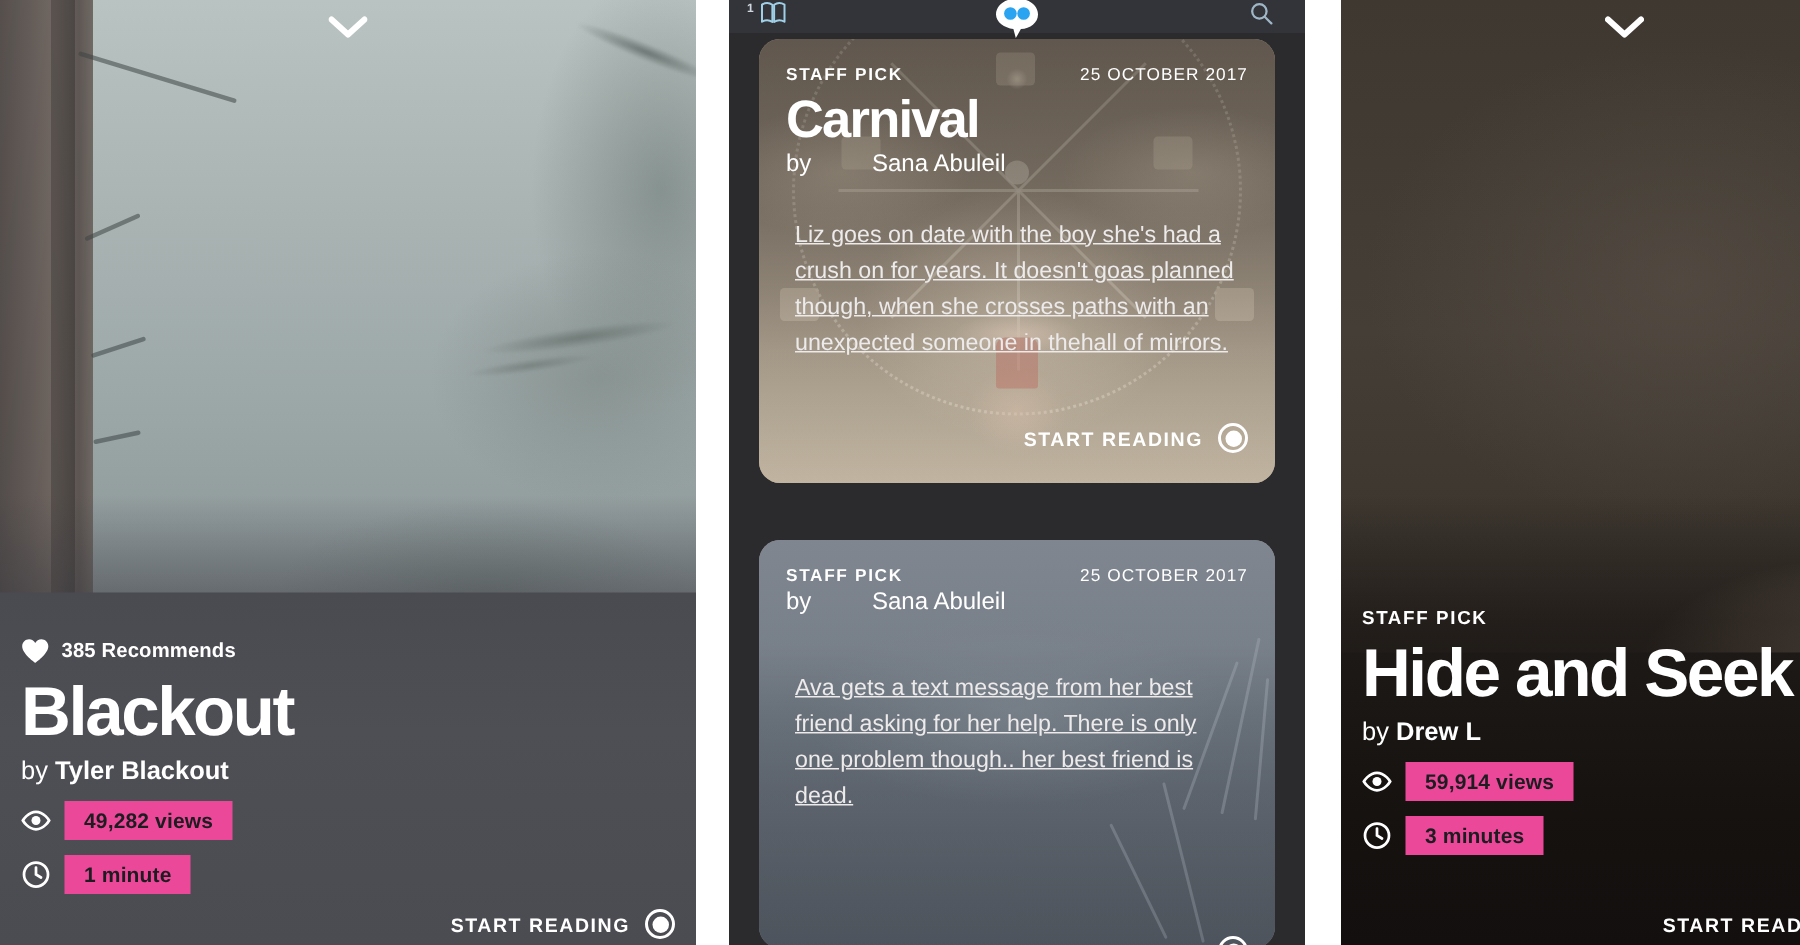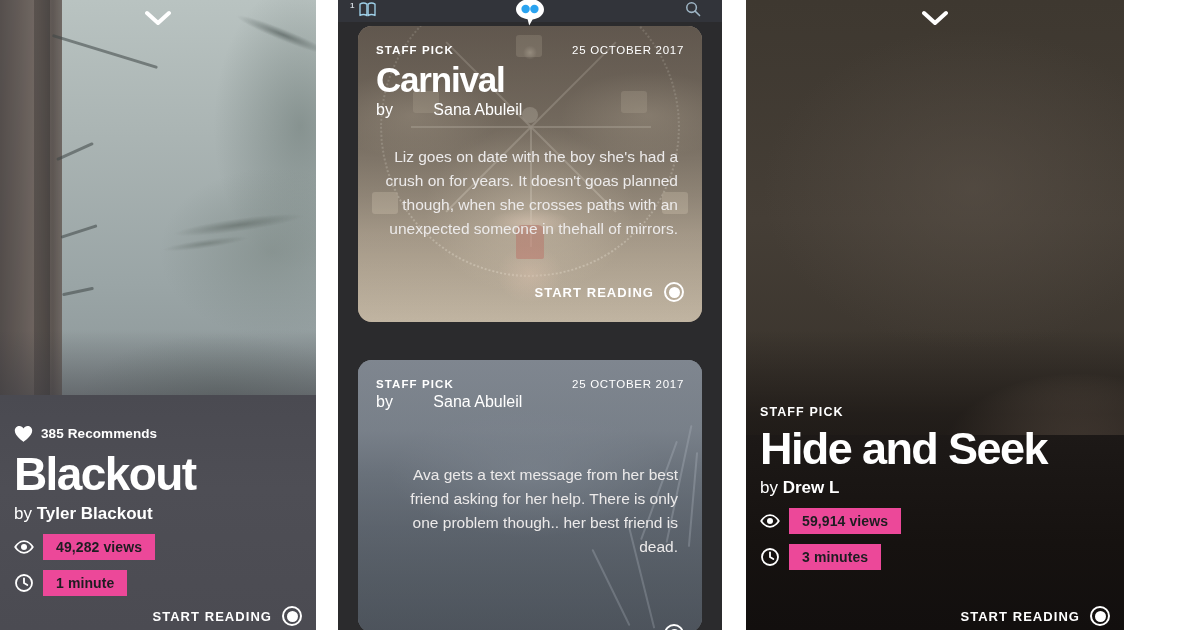--- a/index.html
+++ b/index.html
@@ -9,21 +9,21 @@
     font-family: "Liberation Sans", sans-serif;
     overflow: hidden;
   }
   .stage { position: relative; width: 1200px; height: 630px; background:#fff; display:flex; }
 
   
   .panel { position: relative; height: 630px; overflow: hidden; flex: 0 0 auto; }
   .gap { flex: 0 0 auto; height: 630px; background: #ffffff; }
 
   
-  #panel-left { width: 316px; background: #8e9a9c; }
+  #panel-left { width: 464px; background: #8e9a9c; }
   .photo-fog {
     position: absolute; inset: 0;
     background:
       radial-gradient(ellipse 160px 120px at 86% 40%, rgba(120,132,128,.55), rgba(120,132,128,0) 70%),
       radial-gradient(ellipse 200px 90px at 70% 63%, rgba(105,118,114,.5), rgba(105,118,114,0) 70%),
       radial-gradient(ellipse 120px 200px at 95% 20%, rgba(90,104,100,.45), rgba(90,104,100,0) 72%),
       linear-gradient(180deg,#b9c3c1 0%, #aab4b3 22%, #9aa5a6 45%, #8b9597 64%, #7d878b 80%, #6f787d 100%);
   }
   .fog-branch {
     position:absolute; background: rgba(62,70,70,.55);
@@ -205,24 +205,24 @@
   .card-inner { position:absolute; inset:0; padding: 18px 18px 0 18px; }
   .card-head { display:flex; align-items:baseline; justify-content:space-between; }
   .card-kicker { color:#fff; font-size:11.5px; font-weight:700; letter-spacing:1.1px; }
   .card-date { color:#fff; font-size:11.5px; font-weight:400; letter-spacing:.7px; }
   .card-title { color:#fff; font-weight:700; letter-spacing:-1.2px; line-height:1.02; margin-top:6px; }
   .card-1 .card-title{ font-size:35px; }
   .card-2 .card-title{ font-size:31px; }
   .card-author { color:#fff; font-size:16px; font-weight:400; margin-top:3px; }
   .card-author b { font-weight:400;margin-left:36px; }
   .card-desc {
-    color:#eceaea; font-size:15.5px; line-height:1.55; text-align:right;
-    margin-top:26px; padding: 0 6px;
-  }
-  .card-2 .card-desc { margin-top:52px; }
+    color:#eceaea; font-size:15.5px; line-height:1.55; text-align:left;
+    margin-top:26px; padding: 0 6px; text-decoration: underline;
+  }
+  .card-2 .card-desc { margin-top:36px; }
   .card-start {
     position:absolute; right:18px; display:flex; align-items:center; gap:10px;
   }
   .card-1 .card-start { bottom:20px; }
   .card-2 .card-start { bottom:-12px; }
 </style>
 </head>
 <body>
 
 <div class="stage">

